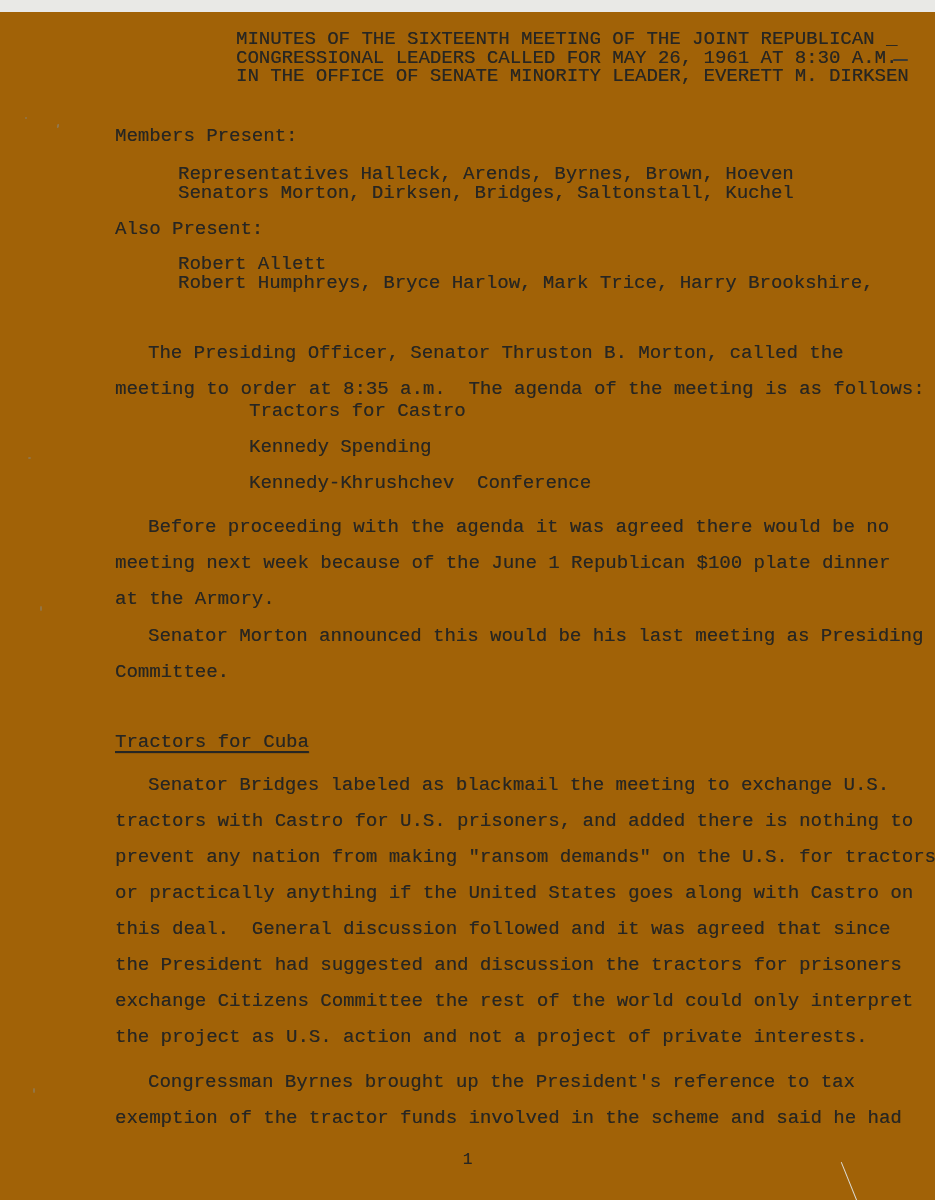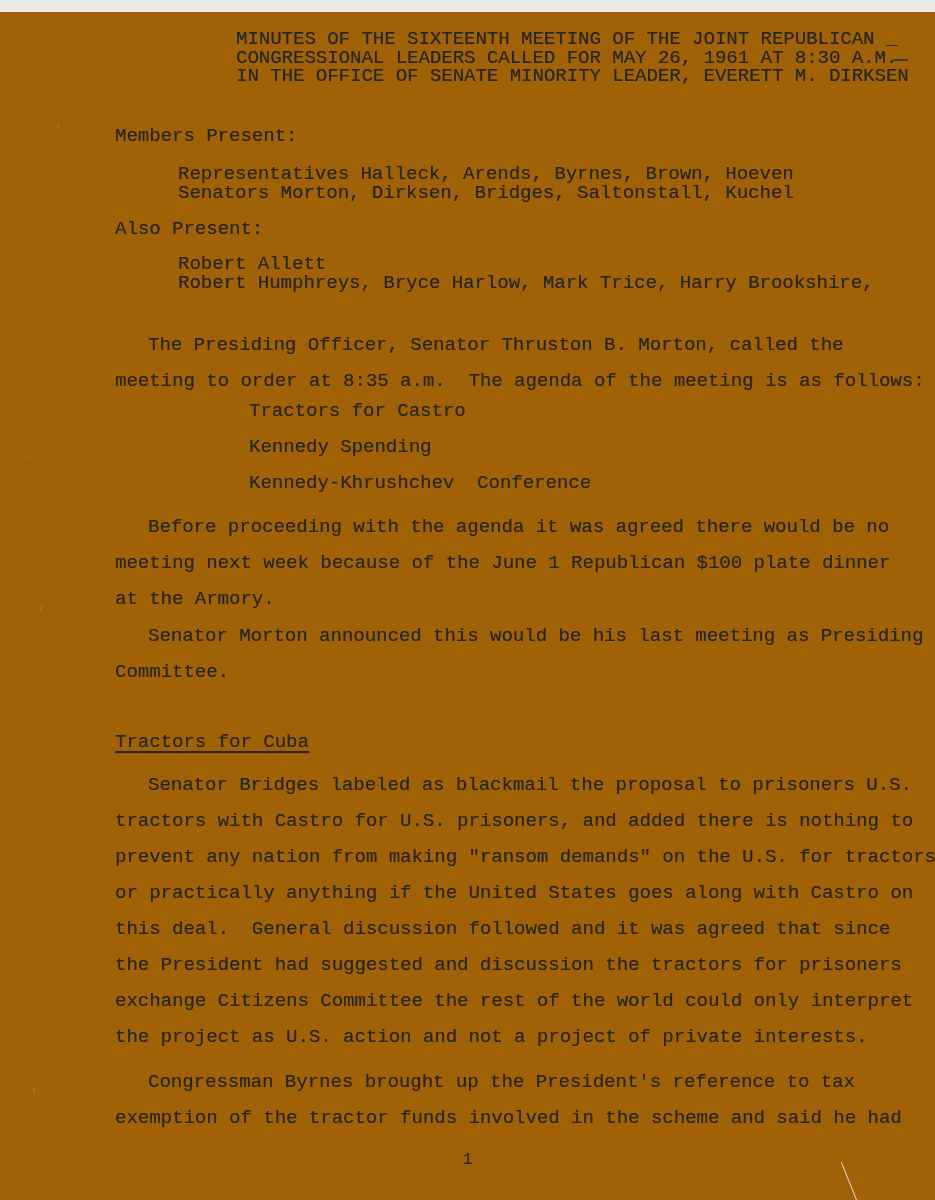--- a/index.html
+++ b/index.html
@@ -18,21 +18,21 @@
   .line{white-space:pre;}
   .abs{position:absolute;}
   .single .line{line-height:18.5px;}
   .para .line{line-height:36px;}
   .indent{padding-left:33px;}
   .title-block{left:236px;top:18px;}
   .members-label{left:115px;top:113px;}
   .members-list{left:178px;top:153px;}
   .also-label{left:115px;top:206px;}
   .also-list{left:178px;top:243px;}
-  .para-opening{left:115px;top:315px;}
+  .para-opening{left:115px;top:323px;}
   .agenda-block{left:249px;top:381px;}
   .para-no-meeting{left:115px;top:497px;}
   .para-morton{left:115px;top:606px;}
   .section-heading{
     left:115px;top:721px;line-height:19px;
     text-decoration:underline;
     text-underline-offset:4px;
     text-decoration-thickness:1.5px;
   }
   .para-bridges{left:115px;top:755px;}
@@ -91,21 +91,21 @@
   </div>
 
   <div class="abs para para-morton">
     <div class="line indent">Senator Morton announced this would be his last meeting as Presiding</div>
     <div class="line">Committee.</div>
   </div>
 
   <div class="abs line section-heading">Tractors for Cuba</div>
 
   <div class="abs para para-bridges">
-    <div class="line indent">Senator Bridges labeled as blackmail the proposal to prisoners U.S.</div>
+    <div class="line indent">Senator Bridges labeled as blackmail the meeting to exchange U.S.</div>
     <div class="line">tractors with Castro for U.S. prisoners, and added there is nothing to</div>
     <div class="line">prevent any nation from making "ransom demands" on the U.S. for tractors</div>
     <div class="line">or practically anything if the United States goes along with Castro on</div>
     <div class="line">this deal.  General discussion followed and it was agreed that since</div>
     <div class="line">the President had suggested and discussion the tractors for prisoners</div>
     <div class="line">exchange Citizens Committee the rest of the world could only interpret</div>
     <div class="line">the project as U.S. action and not a project of private interests.</div>
   </div>
 
   <div class="abs para para-byrnes">

